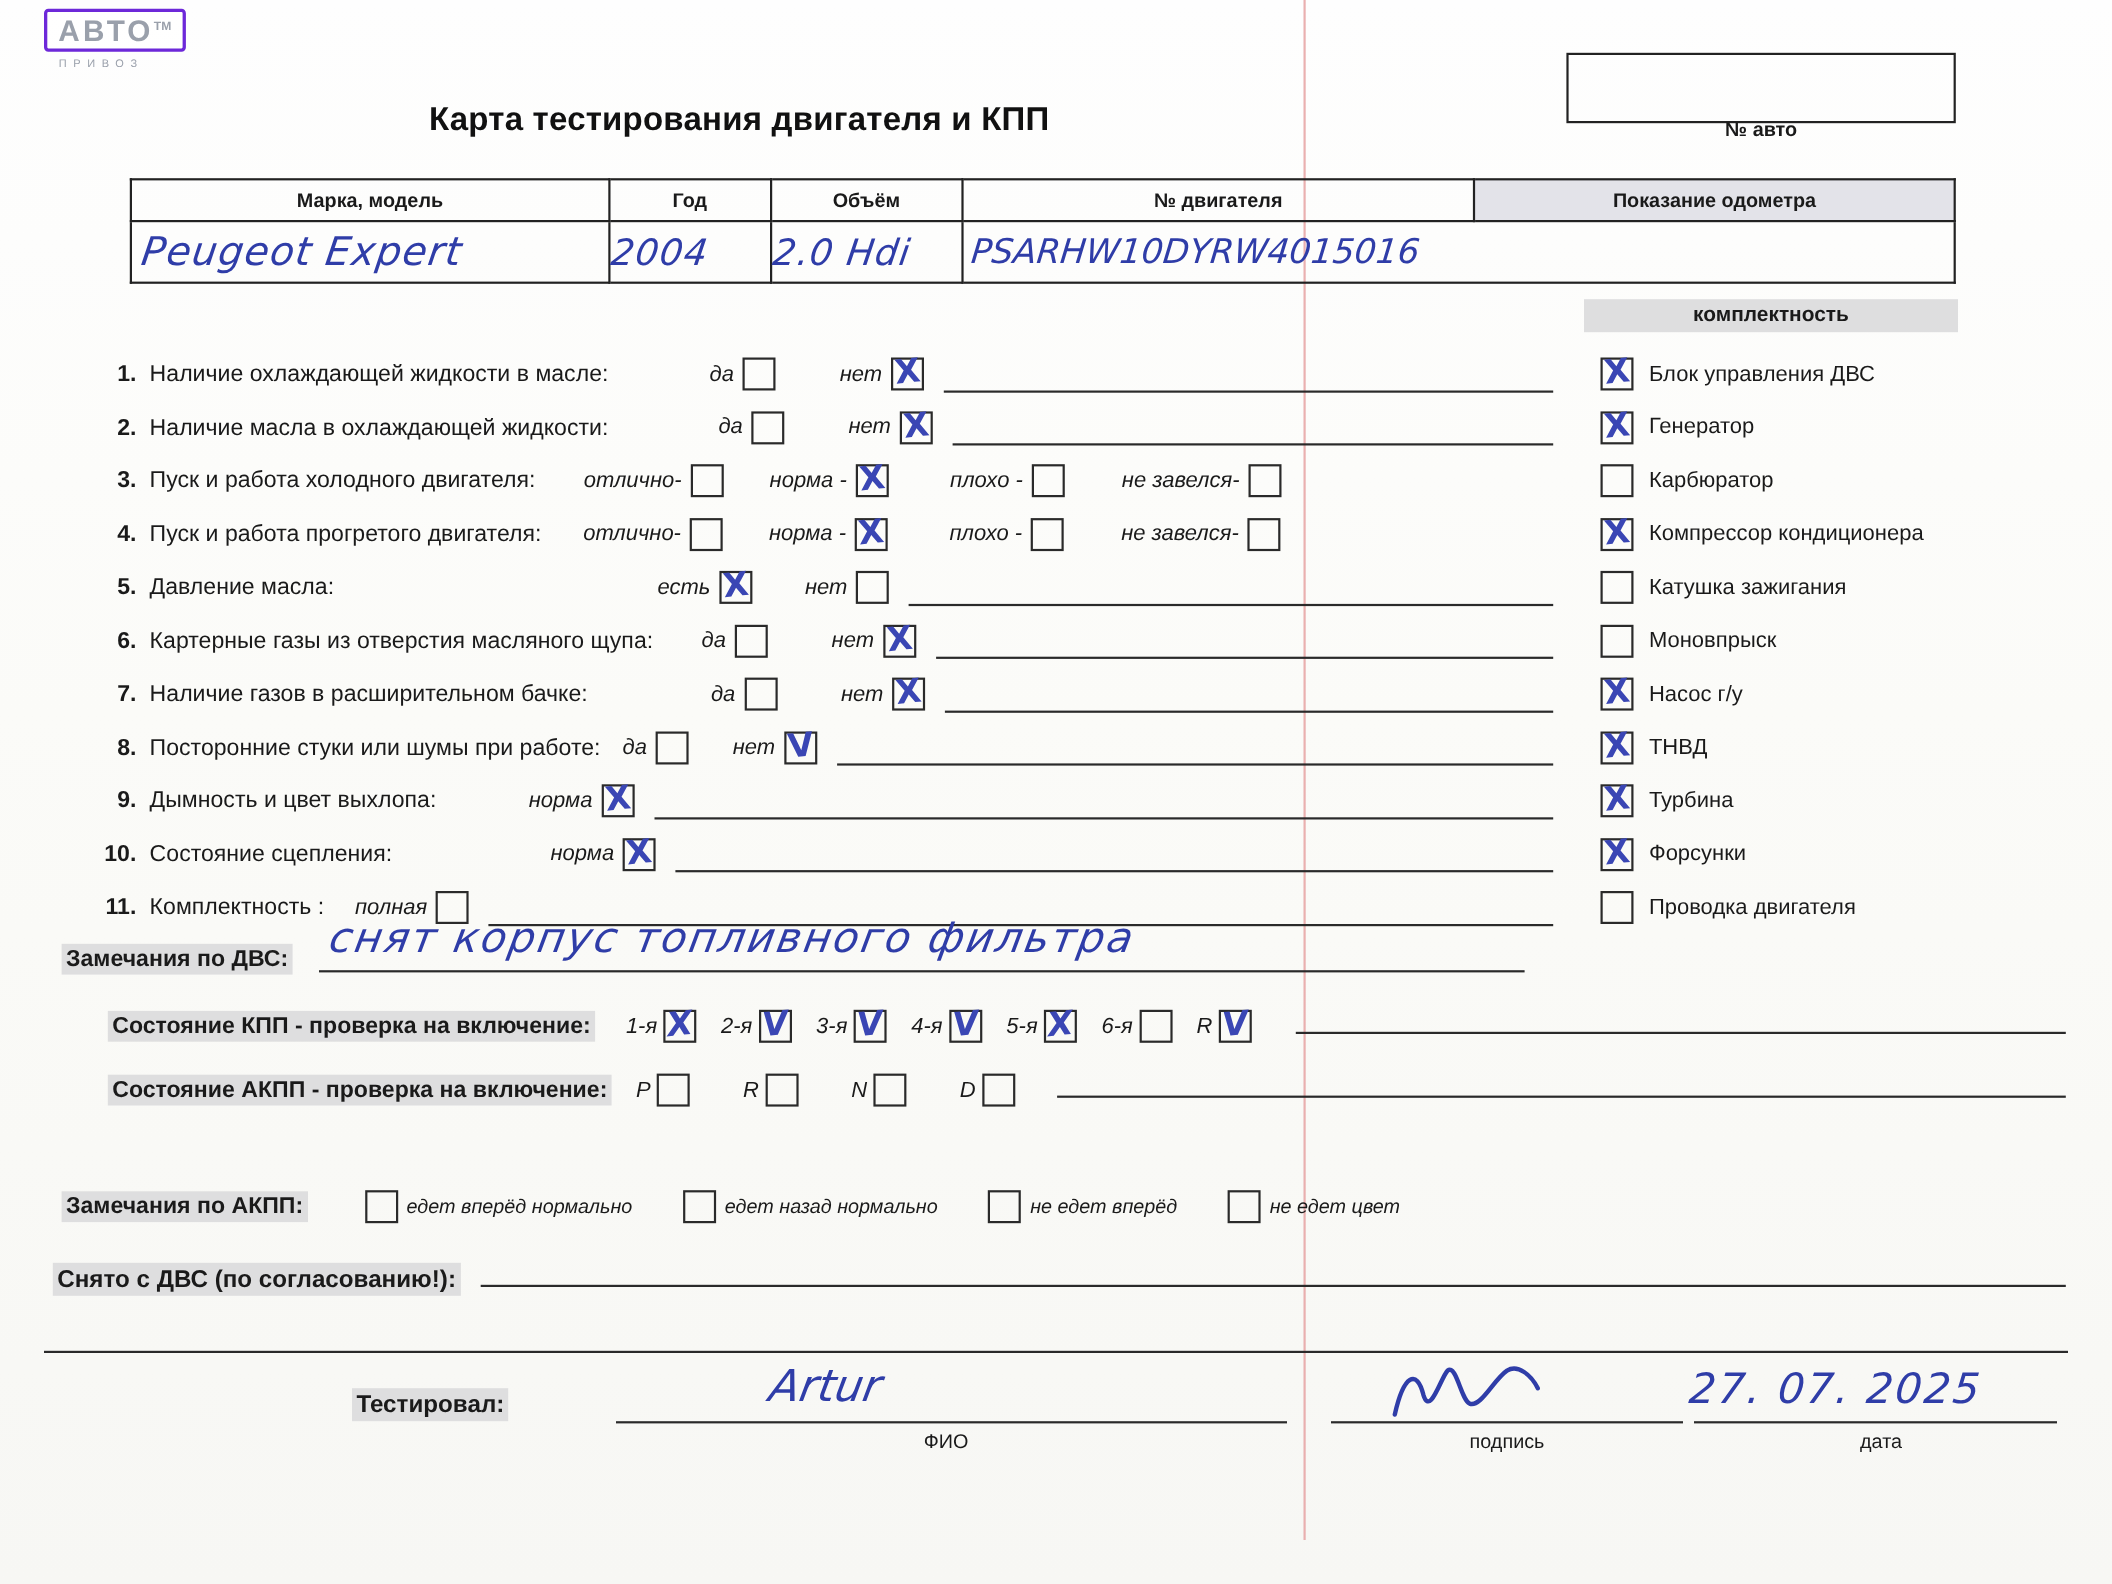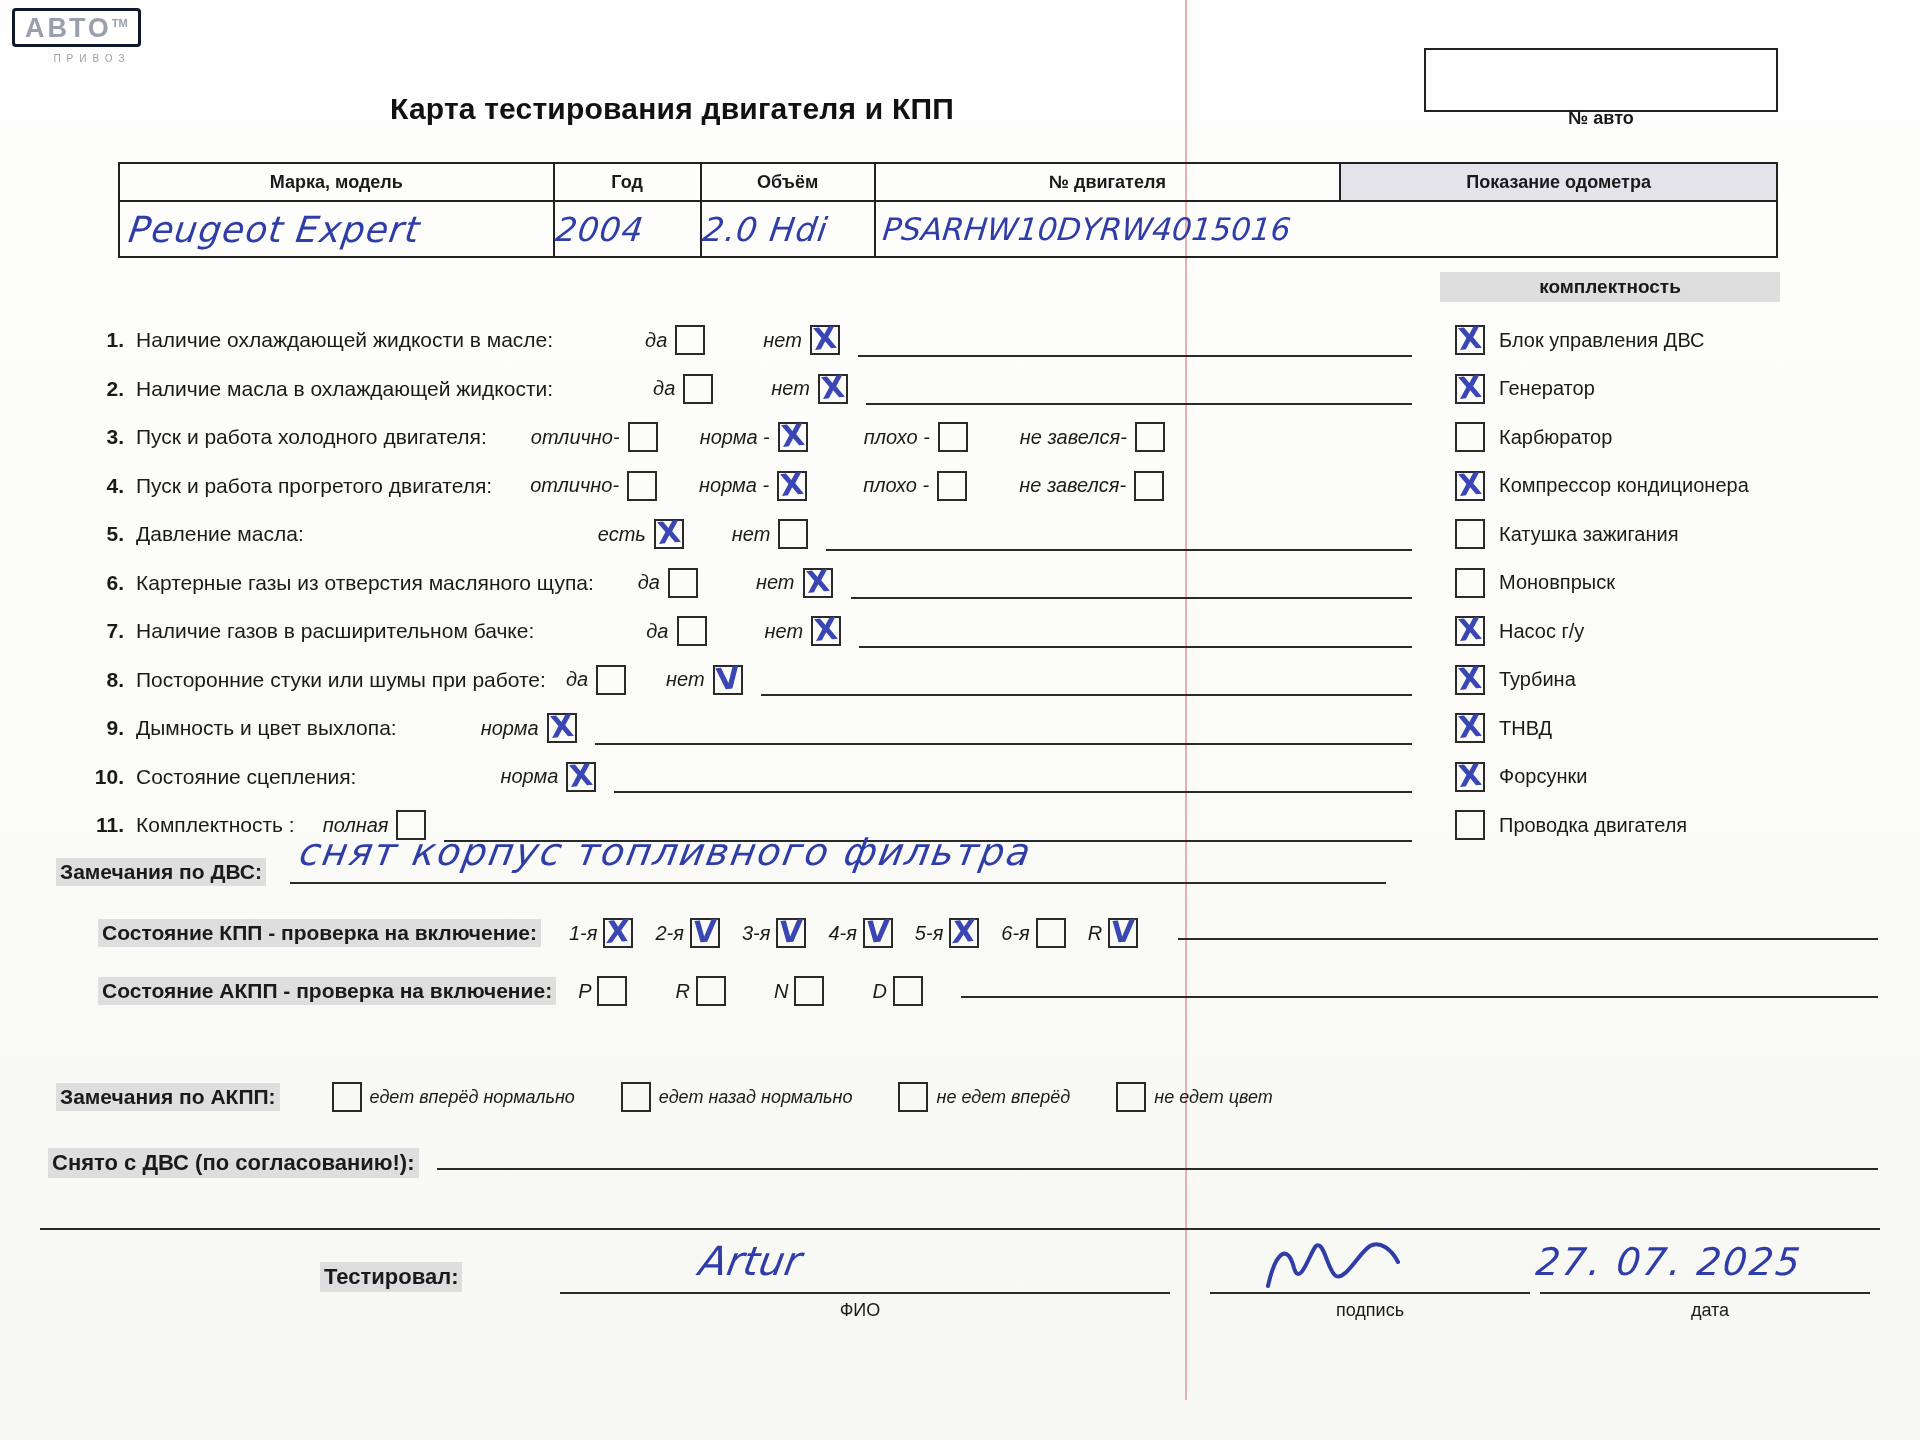--- a/index.html
+++ b/index.html
@@ -32,25 +32,26 @@
     left: 1185px; top: 0; width: 2px; height: 1400px;
     background: #e6a2a2;
     opacity: .85;
   }
   .watermark {
     position: absolute;
     left: 12px; top: 8px;
     width: 160px;
   }
   .wm-box {
-    border: 3px solid #0f172a;
+    border: 3px solid #6d28d9;
     border-radius: 4px;
     padding: 4px 10px 2px 10px;
     display: inline-block;
     background: rgba(255,255,255,.5);
+    margin-left: 28px;
   }
   .wm-top {
     font-size: 27px;
     font-weight: bold;
     letter-spacing: 3px;
     color: #9aa0ab;
     line-height: 1;
   }
   .wm-sup {
     font-size: 11px;
@@ -370,27 +371,27 @@
     <div class="kompl-row">
       <span class="cb checked">
           <span class="mark"></span>
         </span>
       <span class="kompl-label">Насос г/у</span>
     </div>
     <div class="kompl-row">
       <span class="cb checked">
           <span class="mark"></span>
         </span>
+      <span class="kompl-label">ТНВД</span>
+    </div>
+    <div class="kompl-row">
+      <span class="cb checked">
+          <span class="mark"></span>
+        </span>
       <span class="kompl-label">Турбина</span>
-    </div>
-    <div class="kompl-row">
-      <span class="cb checked">
-          <span class="mark"></span>
-        </span>
-      <span class="kompl-label">ТНВД</span>
     </div>
     <div class="kompl-row">
       <span class="cb checked">
           <span class="mark"></span>
         </span>
       <span class="kompl-label">Форсунки</span>
     </div>
     <div class="kompl-row">
       <span class="cb">
           <span class="mark"></span>

